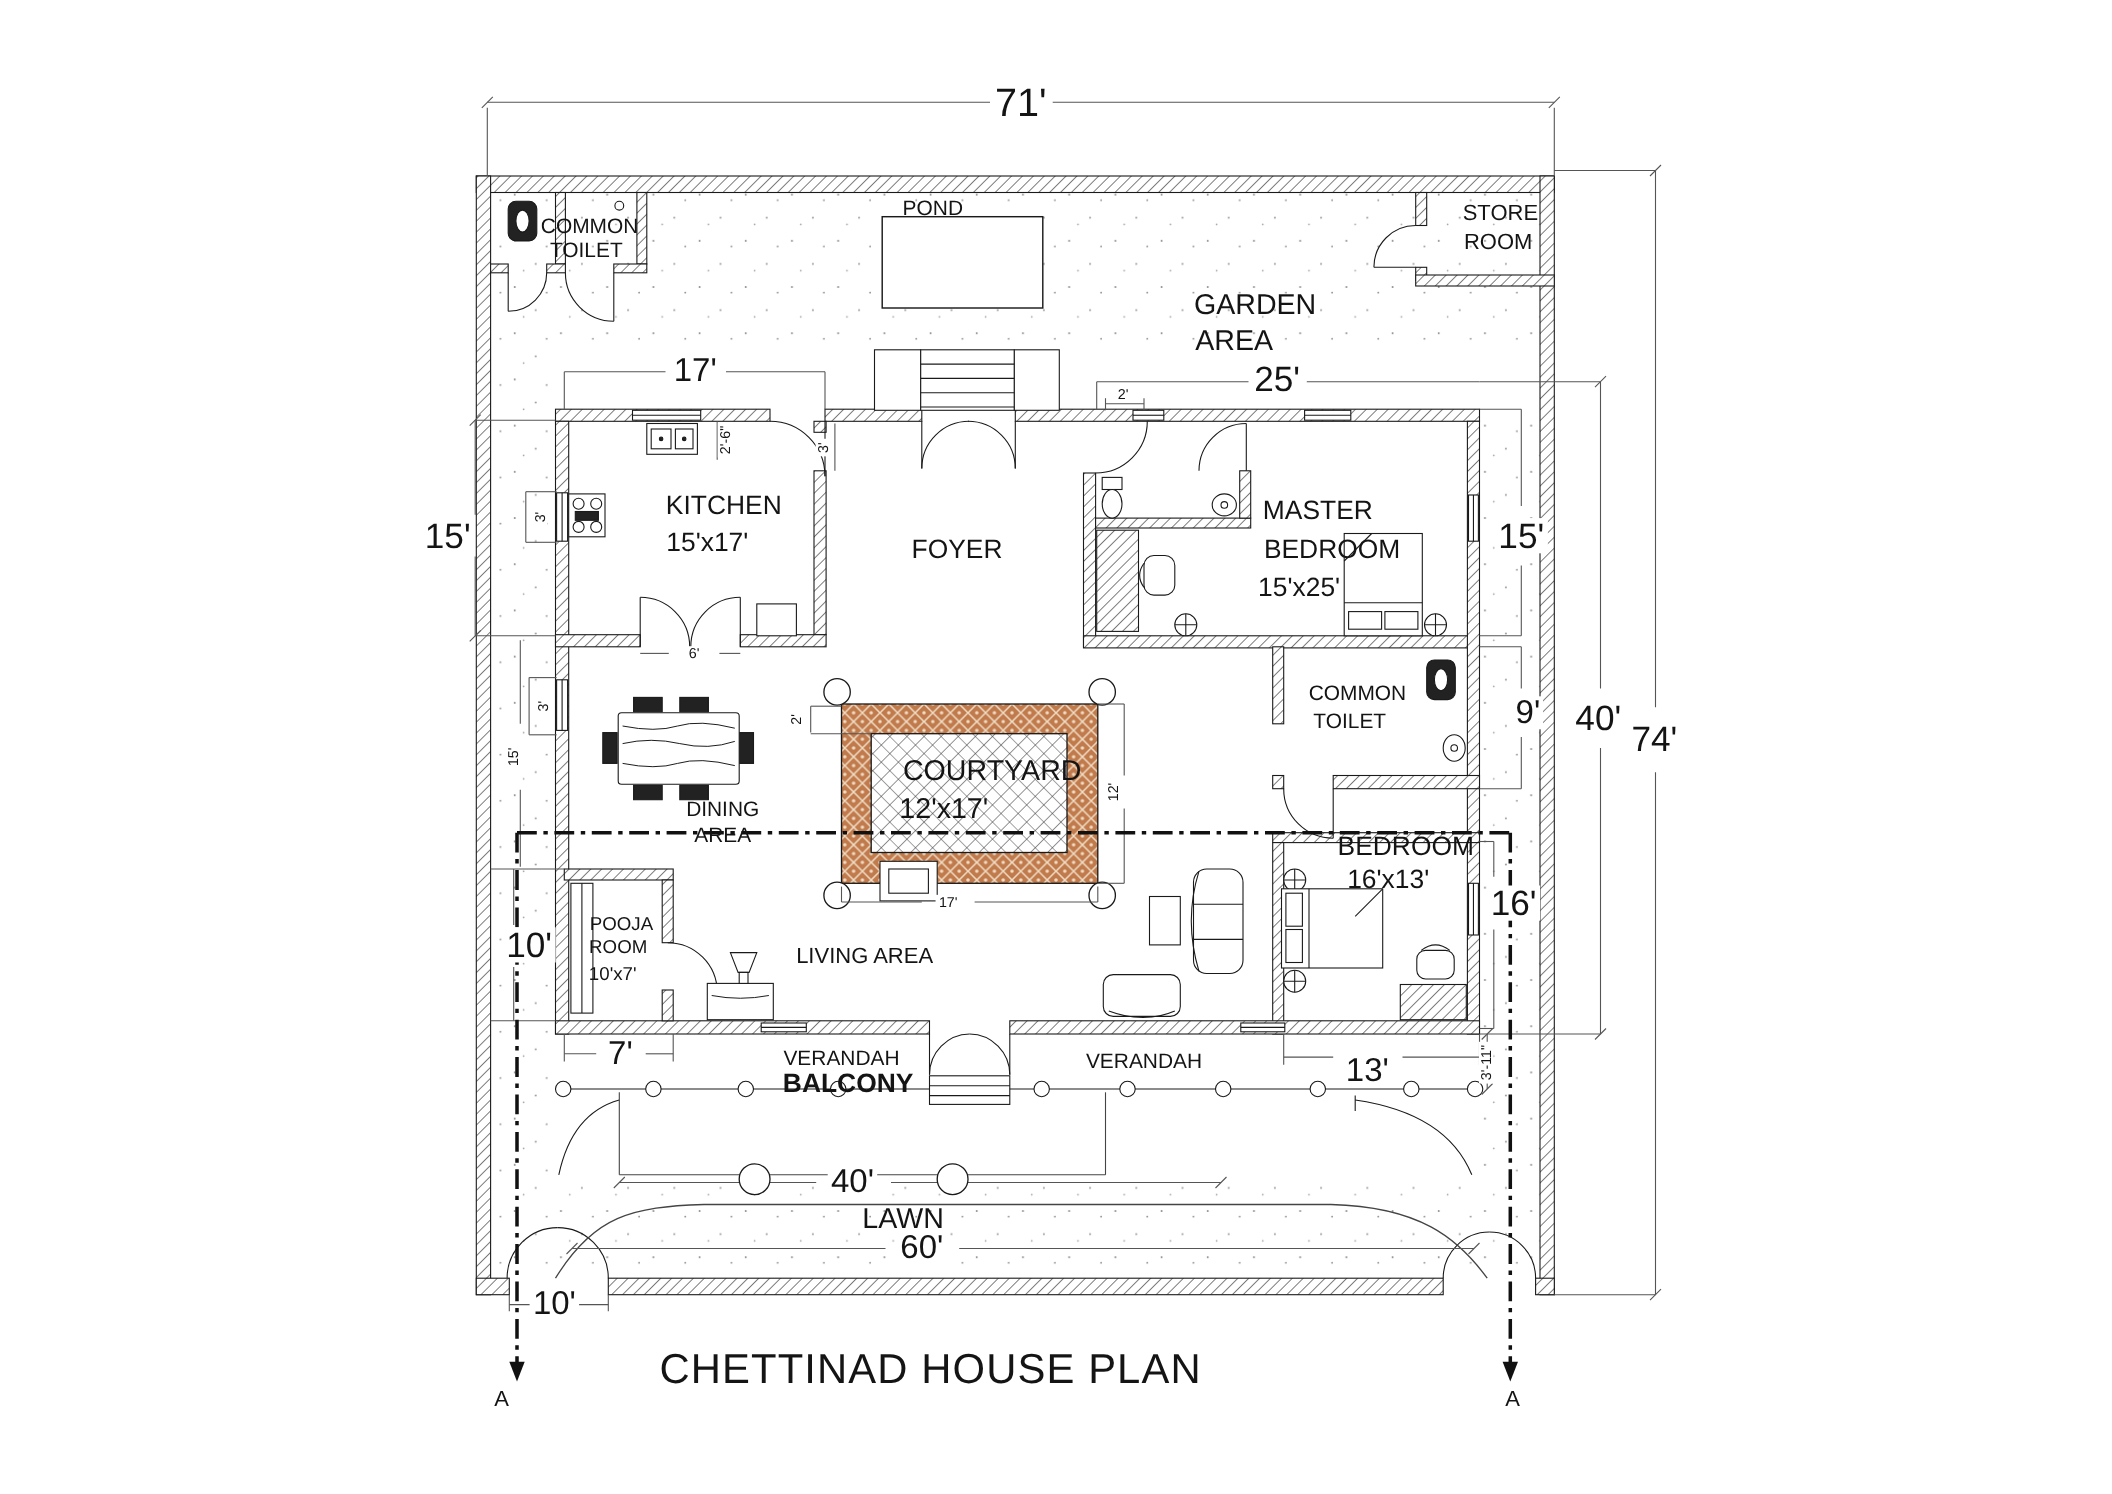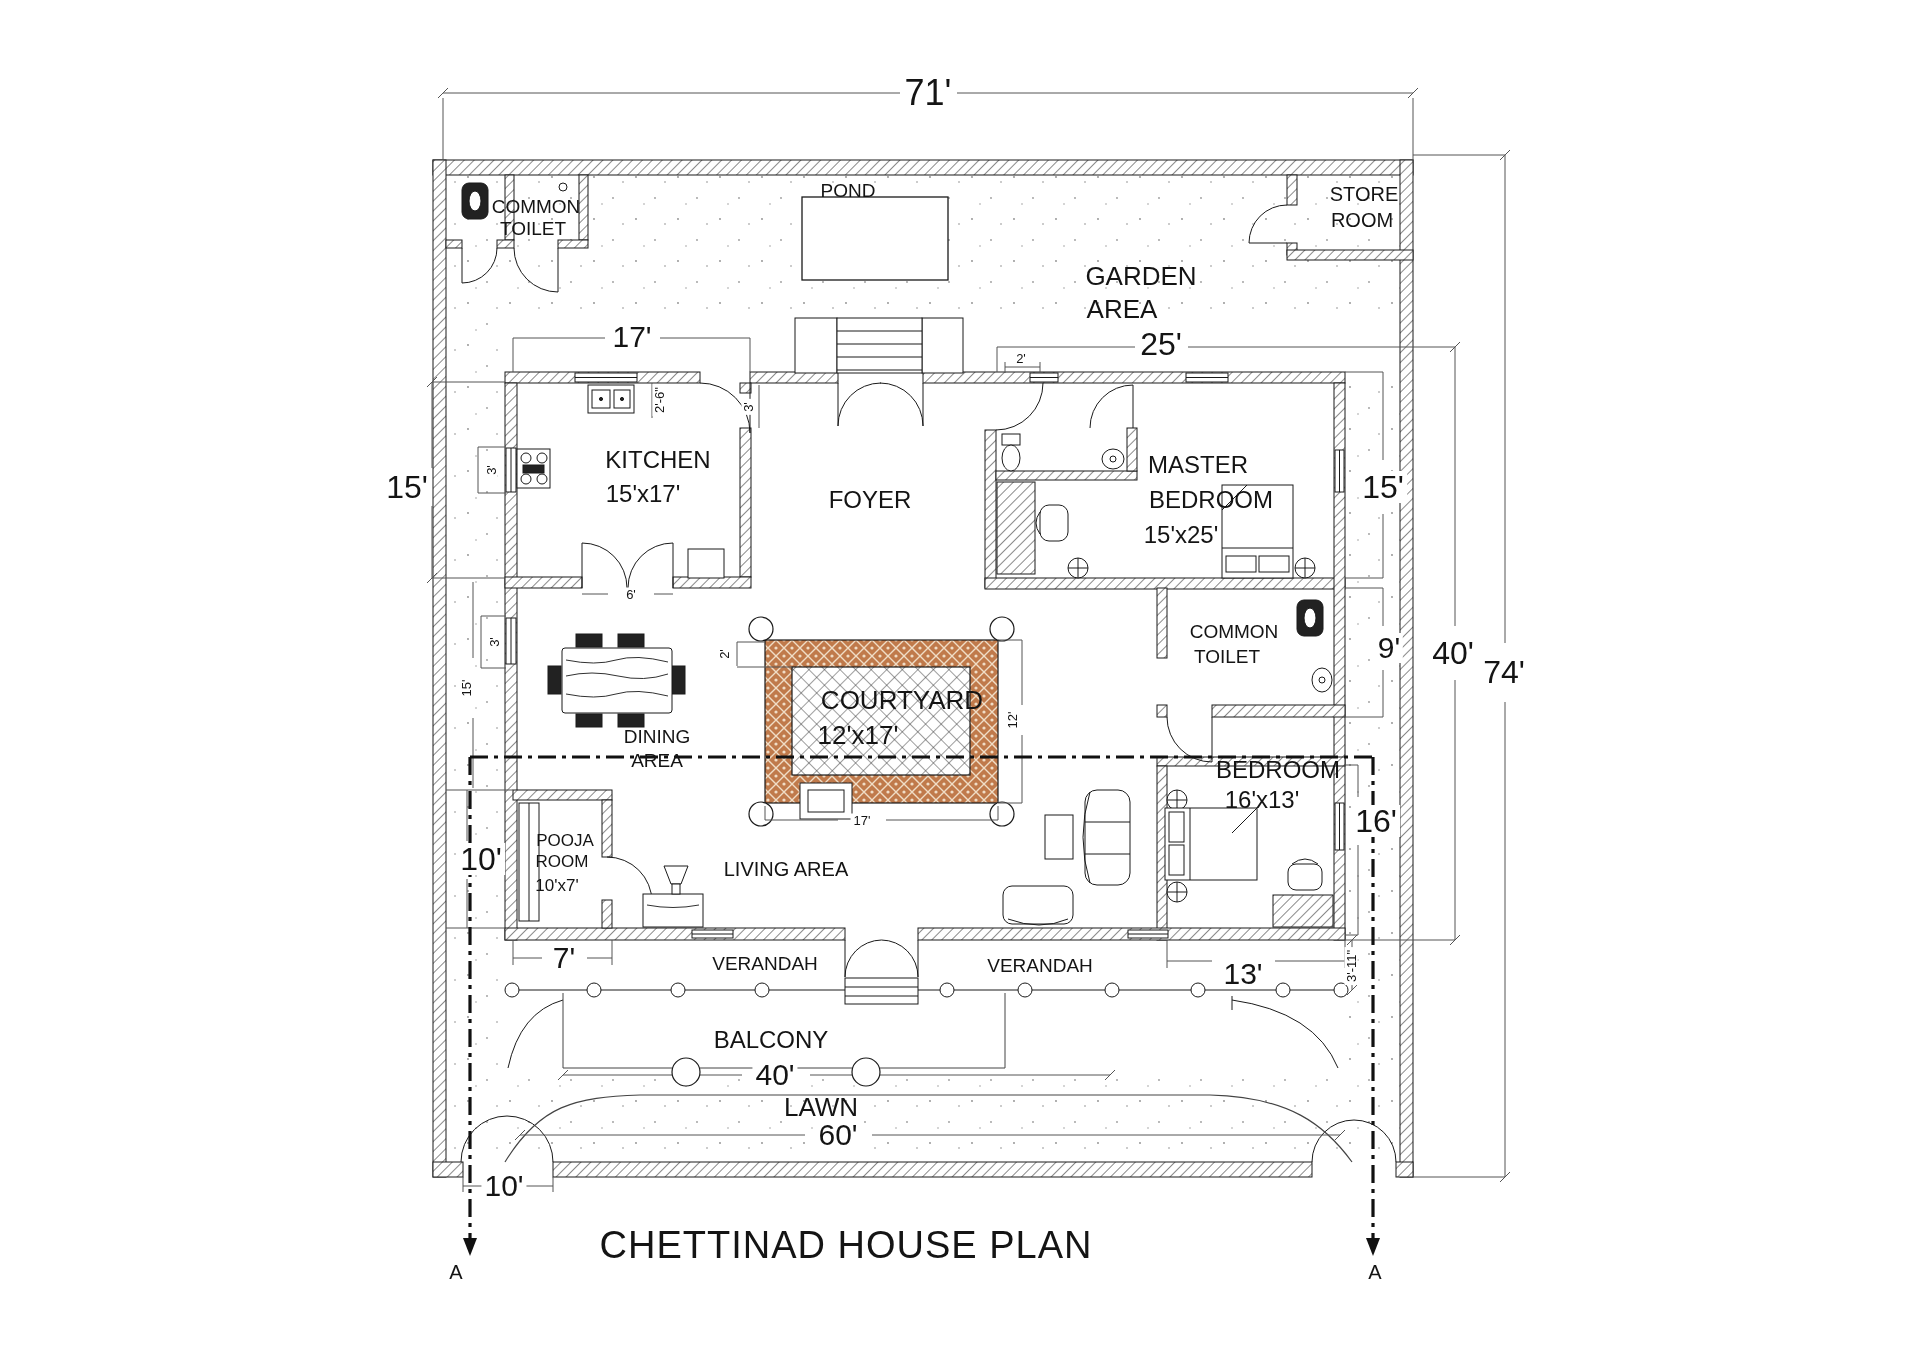--- a/index.html
+++ b/index.html
@@ -538,21 +538,21 @@
   <div class="lbl s17" style="left:565px;top:840px;">POOJA</div>
   <div class="lbl s17" style="left:562px;top:861px;">ROOM</div>
   <div class="lbl s17" style="left:557px;top:885px;">10'x7'</div>
   <div class="lbl s32 bg" style="left:481px;top:859px;">10'</div>
   <div class="lbl s20" style="left:786px;top:869px;">LIVING AREA</div>
   <div class="lbl s19" style="left:765px;top:963px;">VERANDAH</div>
   <div class="lbl s19" style="left:1040px;top:965px;">VERANDAH</div>
   <div class="lbl s30 bg" style="left:564px;top:958px;">7'</div>
   <div class="lbl s30 bg" style="left:1243px;top:961px;margin-top:13px;">13'</div>
   <div class="lbl s13 rot bg" style="left:1351px;top:966px;">3'-11"</div>
-  <div class="lbl s24" style="left:771px;top:1040px;">BALCONY</div>
+  <div class="lbl s24" style="left:771px;top:986px;font-weight:bold;">BALCONY</div>
   <div class="lbl s30 bg" style="left:775px;top:1075px;">40'</div>
   <div class="lbl s22" style="left:821px;top:1107px;">LAWN</div>
   <div class="lbl s30 bg" style="left:838px;top:1135px;">60'</div>
   <div class="lbl s30 bg" style="left:504px;top:1186px;">10'</div>
   <div class="lbl s38" style="left:846px;top:1245px;letter-spacing:1px;">CHETTINAD HOUSE PLAN</div>
   <div class="lbl s20" style="left:456px;top:1272px;">A</div>
   <div class="lbl s20" style="left:1375px;top:1272px;">A</div>
 </div>
 
 </div>

